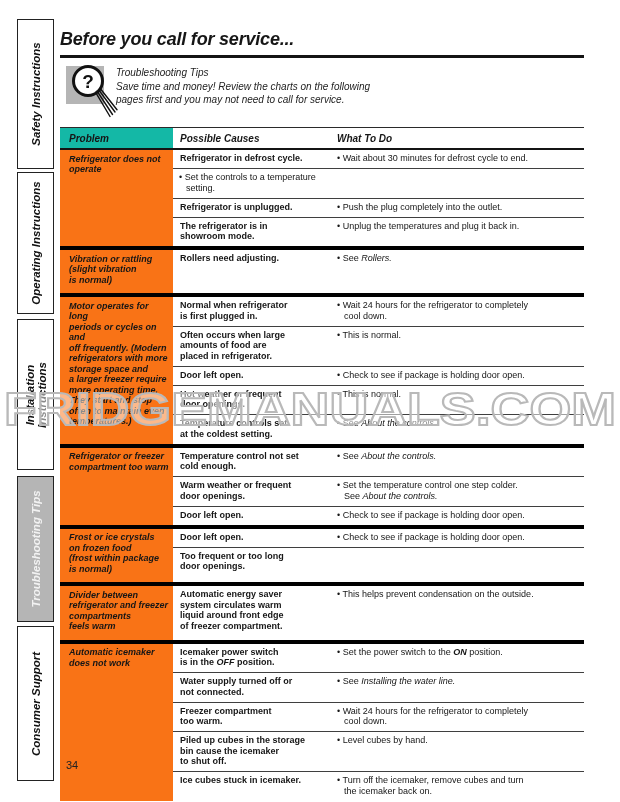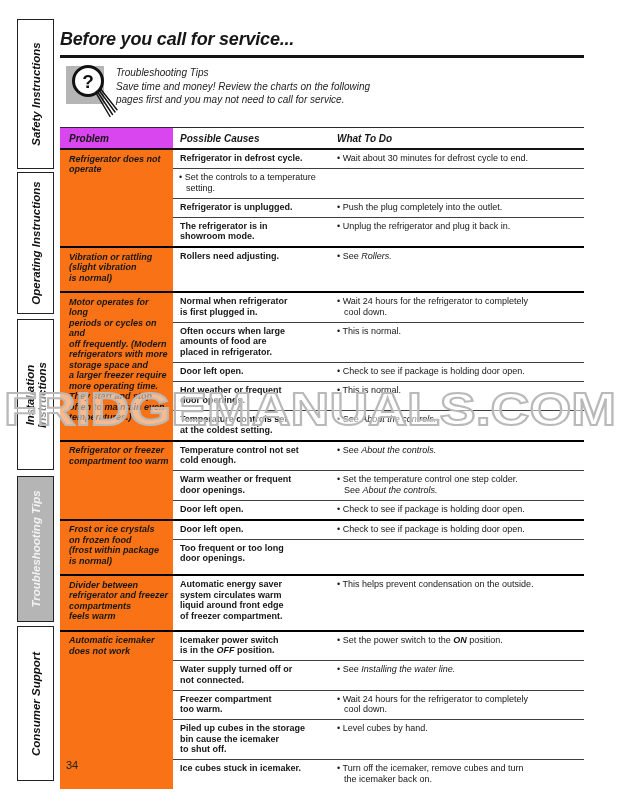--- a/index.html
+++ b/index.html
@@ -28,24 +28,24 @@
   .title-rule{position:absolute;left:60px;top:55px;width:524px;height:2.5px;background:#141414;}
   .icon-square{position:absolute;left:66px;top:66px;width:38px;height:38px;background:#b5b5b5;}
   .icon-svg{position:absolute;left:67px;top:61px;}
   .intro{position:absolute;left:116px;top:66px;font-style:italic;font-size:10px;
          line-height:13.5px;color:#222;}
 
   
   .tbl{position:absolute;left:60px;top:127px;width:524px;border-top:1.5px solid #2a2a2a;}
   .thead{display:grid;grid-template-columns:113px 158px 1fr;border-bottom:2.5px solid #141414;}
   .th{font-weight:bold;font-style:italic;font-size:10px;padding:5px 4px 4px 7px;}
-  .th-problem{background:#d946ef;padding-left:9px;}
+  .th-problem{background:#14b8a6;padding-left:9px;}
   .th-what{padding-left:6px;}
   .t-group{display:flex;align-items:stretch;}
-  .t-group + .t-group{border-top:2px solid #000000;justify-content:space-between;}
+  .t-group + .t-group{border-top:4px solid #000000;justify-content:space-between;}
   .p-cell{flex:0 0 113px;width:113px;box-sizing:border-box;background:#f97316;
           font-weight:bold;font-style:italic;font-size:9px;line-height:10.5px;
           padding:3.5px 4px 8px 9px;white-space:pre-line;}
   .rowset{flex:1;display:flex;flex-direction:column;}
   .t-row{display:grid;grid-template-columns:158px 1fr;}
   .t-row + .t-row{border-top:1px solid #3f3f3f;}
   .c-cell{font-weight:bold;font-size:9px;line-height:10.5px;padding:3px 3px 4.5px 7px;}
   .a-cell{font-size:9px;line-height:10.5px;padding:3px 2px 4.5px 13px;text-indent:-7px;}
   .it{font-style:italic;} .bd{font-weight:bold;}
 
@@ -116,21 +116,21 @@
             </div>
             <div class="t-row">
               <div class="a-cell"><span>• </span><span>Set the controls to a temperature setting.</span></div>
             </div>
             <div class="t-row">
               <div class="c-cell"><span>Refrigerator is unplugged.</span></div>
               <div class="a-cell"><span>• </span><span>Push the plug completely into the outlet.</span></div>
             </div>
             <div class="t-row">
               <div class="c-cell"><span>The refrigerator is in</span><br><span>showroom mode.</span></div>
-              <div class="a-cell"><span>• </span><span>Unplug the refrigerator and plug it back in.</span></div>
+              <div class="a-cell"><span>• </span><span>Unplug the temperatures and plug it back in.</span></div>
             </div>
           </div>
         </div>
         <div class="t-group">
           <div class="p-cell">Vibration or rattling
 (slight vibration
 is normal)</div>
           <div class="rowset">
             <div class="t-row">
               <div class="c-cell"><span>Rollers need adjusting.</span></div>

